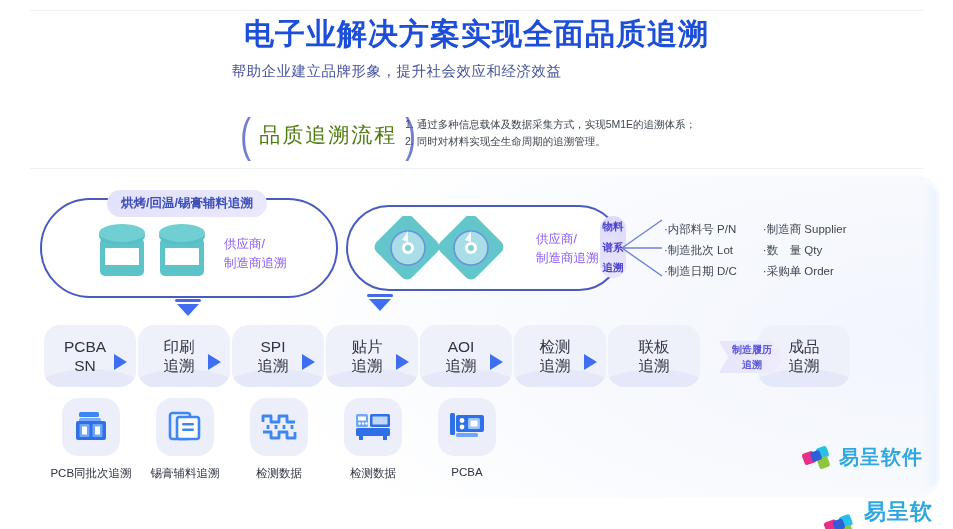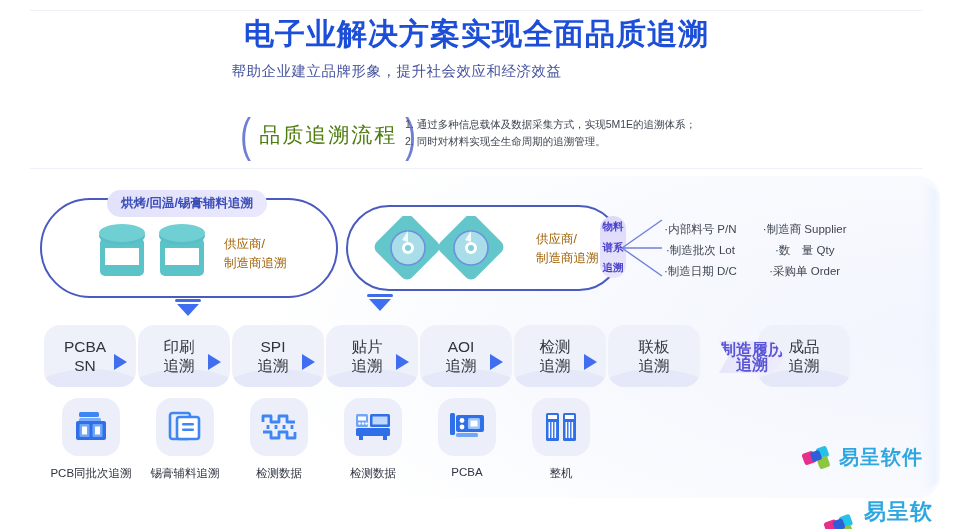--- a/index.html
+++ b/index.html
@@ -52,36 +52,36 @@
   .cap-right{left:346px;top:205px;width:272px;height:82px;}
 
   .pill-label{
     position:absolute;left:107px;top:190px;
     background:linear-gradient(90deg,#e3e2fb,#e9e8fd);
     color:#3c4fb8;font-size:12.5px;font-weight:bold;
     padding:5px 14px;border-radius:14px;white-space:nowrap;
   }
 
   .jar-group{position:absolute;left:96px;top:222px;display:flex;gap:8px;}
-  .cap-text{position:absolute;font-size:12.5px;color:#a16207;line-height:19px;white-space:nowrap;}
+  .cap-text{position:absolute;font-size:12.5px;color:#8b5cf6;line-height:19px;white-space:nowrap;}
   .cap-text-left{left:224px;top:235px;}
   .cap-text-right{left:536px;top:230px;}
 
   .diamonds{position:absolute;left:372px;top:216px;}
 
   
   .vpill{
     position:absolute;left:600px;top:216px;width:26px;height:62px;
     border-radius:13px;background:linear-gradient(180deg,#ddd9fb,#e8e5fd);
     color:#4a40c8;font-size:10.5px;font-weight:bold;text-align:center;
     line-height:20.6px;letter-spacing:0;
   }
   .fanlines{position:absolute;left:622px;top:212px;}
 
-  .lists{position:absolute;left:664px;top:219px;display:flex;gap:26px;text-align:center;}
+  .lists{position:absolute;left:664px;top:219px;display:flex;gap:26px;}
   .lists div{font-size:11.5px;color:#3f4550;line-height:21px;white-space:nowrap;}
 
   
   .darrow{position:absolute;width:26px;}
   .darrow .bar{width:26px;height:3px;background:#4169e8;border-radius:2px;}
   .darrow .tri{
     width:0;height:0;margin:2px auto 0;border-left:11px solid transparent;
     border-right:11px solid transparent;border-top:12px solid #3f6ff0;
   }
 
@@ -105,21 +105,21 @@
     border-top:8px solid transparent;border-bottom:8px solid transparent;
     border-left:13px solid #3f6ff0;
   }
   .fcard.last .lbl{margin-left:0;}
   .gap{width:56px;}
 
   .mid-banner{
     position:absolute;left:719px;top:341px;width:66px;height:32px;
     background:linear-gradient(90deg,#e7e5fb,#eeecfd);
     clip-path:polygon(0 0,82% 0,100% 50%,82% 100%,0 100%,14% 50%);
-    color:#5a55d6;font-size:16px;line-height:15px;text-align:center;
+    color:#5a55d6;font-size:10px;line-height:15px;text-align:center;
     padding-top:1px;box-sizing:border-box;font-weight:bold;
   }
 
   
   .icons{position:absolute;left:44px;top:398px;display:flex;}
   .icell{width:94px;margin-right:0px;text-align:center;}
   .itile{
     width:58px;height:58px;margin:0 auto;border-radius:16px;background:#eceffa;
     display:flex;align-items:center;justify-content:center;
   }
@@ -346,39 +346,20 @@
           <circle cx="14" cy="9.5" r="2.4" fill="#ffffff"></circle>
           <circle cx="14" cy="16" r="2.4" fill="#ffffff"></circle>
           <rect x="20" y="7" width="12" height="11" rx="1.5" fill="#9cc3fa"></rect>
           <rect x="22.5" y="9.5" width="7" height="6" fill="#ffffff"></rect>
           <rect x="8" y="22" width="22" height="4" rx="1.5" fill="#6fa6f7"></rect>
         </svg>
       </div>
       <div class="icap">PCBA</div>
     </div>
 
-    <div class="icell">
-      <div class="itile">
-        <svg width="34" height="32" viewBox="0 0 34 32">
-          <rect x="2" y="2" width="13" height="28" rx="1.5" fill="#2f6fe8"></rect>
-          <rect x="19" y="2" width="13" height="28" rx="1.5" fill="#2f6fe8"></rect>
-          <rect x="4" y="4" width="9" height="4" fill="#ffffff"></rect>
-          <rect x="21" y="4" width="9" height="4" fill="#ffffff"></rect>
-          <g fill="#ffffff">
-            <rect x="4.5" y="11" width="1.6" height="16"></rect>
-            <rect x="7.5" y="11" width="1.6" height="16"></rect>
-            <rect x="10.5" y="11" width="1.6" height="16"></rect>
-            <rect x="21.5" y="11" width="1.6" height="16"></rect>
-            <rect x="24.5" y="11" width="1.6" height="16"></rect>
-            <rect x="27.5" y="11" width="1.6" height="16"></rect>
-          </g>
-        </svg>
-      </div>
-      <div class="icap">整机</div>
-    </div>
 
   </div>
 
   <div class="wmark">
     <svg width="30" height="26" viewBox="0 0 30 26">
       <rect x="1" y="7" width="12" height="12" rx="2.5" fill="#e8308a" transform="rotate(-20 7 13)"></rect>
       <rect x="15" y="2" width="11" height="11" rx="2.5" fill="#27c0e8" transform="rotate(-20 20.5 7.5)"></rect>
       <rect x="16" y="12" width="11" height="11" rx="2.5" fill="#8dc63f" transform="rotate(-20 21.5 17.5)"></rect>
       <rect x="9" y="6" width="10" height="10" rx="2.5" fill="#2e5fd8" transform="rotate(-20 14 11)"></rect>
     </svg>

